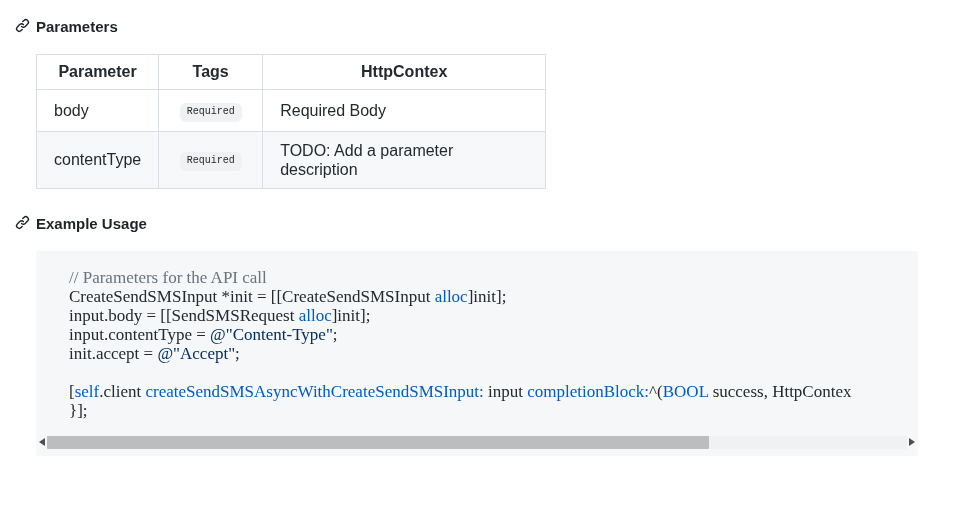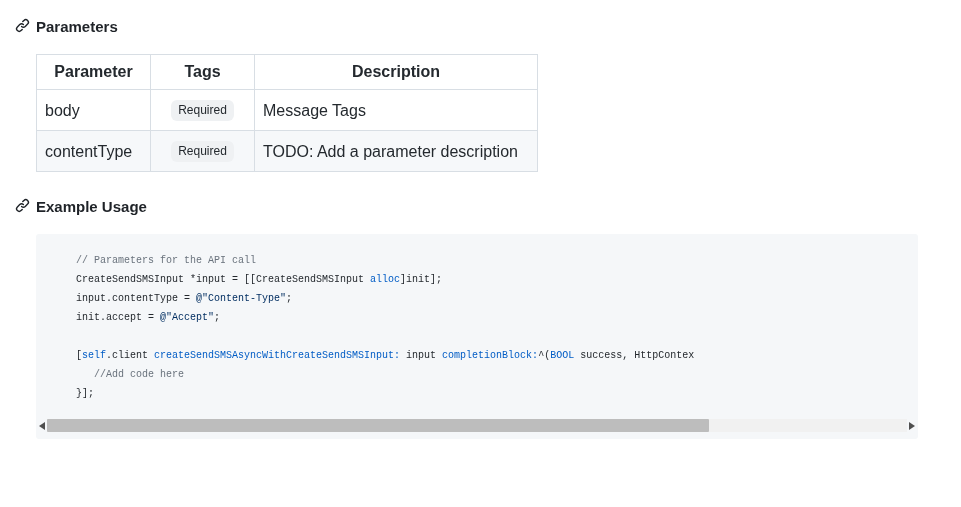--- a/index.html
+++ b/index.html
@@ -37,47 +37,47 @@
   }
   table.params th, table.params td{
     border:1px solid var(--border);
     font-size:16px;
   }
   table.params th{
     font-weight:700; text-align:center;
     padding:8px 13px; line-height:18px;
   }
   table.params td{
-    padding:9px 8px; line-height:19px;
+    padding:9px 17px; line-height:19px;
   }
   table.params tbody tr:nth-child(2){background:var(--alt-row-bg);border-radius:18px;}
   .col-param{width:114px;}
   .col-tags{width:104px;}
   .col-desc{width:283px;}
   td.cell-tags{text-align:center;}
   .badge{
     display:inline-block;
-    font-family:Liberation Sans, sans-serif;
-    font-size:12px; line-height:1.25;
+    font-family:Liberation Mono, monospace;
+    font-size:10px; line-height:1.25;
     background:var(--badge-bg);
     border-radius:6px;
     padding:3px 7px;
     color:var(--text);
   }
   
   .code-block{
     position:relative;
     background:var(--code-bg);
     border-radius:3px;
     padding:17px 16px 36px 16px;
     overflow:hidden;
   }
   .code-line{
-    font-family:Liberation Mono, monospace;
-    font-size:10px;
+    font-family:Liberation Serif, serif;
+    font-size:17px;
     height:19px; line-height:19px;
     white-space:pre;
   }
   .tok-plain{color:var(--text);}
   .tok-keyword{color:var(--syntax-blue);}
   .tok-method{color:var(--syntax-blue);}
   .tok-string{color:var(--syntax-string);}
   .tok-comment{color:var(--syntax-comment);}
   
   .h-scrollbar{
@@ -125,28 +125,28 @@
     <table class="params">
       <colgroup>
           <col class="col-param">
           <col class="col-tags">
           <col class="col-desc">
         </colgroup>
       <thead>
         <tr>
           <th>Parameter</th>
           <th>Tags</th>
-          <th>Description</th>
+          <th>HttpContex</th>
         </tr>
       </thead>
       <tbody>
         <tr>
           <td class="cell-param">body</td>
           <td class="cell-tags"><code class="badge">Required</code></td>
-          <td class="cell-desc">Message Tags</td>
+          <td class="cell-desc">Required Body</td>
         </tr>
         <tr>
           <td class="cell-param">contentType</td>
           <td class="cell-tags"><code class="badge">Required</code></td>
           <td class="cell-desc">TODO: Add a parameter description</td>
         </tr>
       </tbody>
     </table>
   </section>
 
@@ -156,26 +156,26 @@
         <span><svg viewBox="0 0 16 16" aria-hidden="true">
               <path d="m7.775 3.275 1.25-1.25a3.5 3.5 0 1 1 4.95 4.95l-2.5 2.5a3.5 3.5 0 0 1-4.95 0 .751.751 0 0 1 .018-1.042.751.751 0 0 1 1.042-.018 1.998 1.998 0 0 0 2.83 0l2.5-2.5a2.002 2.002 0 0 0-2.83-2.83l-1.25 1.25a.751.751 0 0 1-1.042-.018.751.751 0 0 1-.018-1.042Zm-4.69 9.64a1.998 1.998 0 0 0 2.83 0l1.25-1.25a.751.751 0 0 1 1.042.018.751.751 0 0 1 .018 1.042l-1.25 1.25a3.5 3.5 0 1 1-4.95-4.95l2.5-2.5a3.5 3.5 0 0 1 4.95 0 .751.751 0 0 1-.018 1.042.751.751 0 0 1-1.042.018 1.998 1.998 0 0 0-2.83 0l-2.5 2.5a1.998 1.998 0 0 0 0 2.83Z"></path>
             </svg></span>
       </a>
       <span>Example Usage</span>
     </h3>
 
     <div class="code-block">
       <div class="code-content">
           <div class="code-line"><span class="tok-comment">    // Parameters for the API call</span></div>
-          <div class="code-line"><span class="tok-plain">    CreateSendSMSInput *input = [[CreateSendSMSInput </span><span class="tok-keyword">alloc</span><span class="tok-plain">]init];</span></div>
+          <div class="code-line"><span class="tok-plain">    CreateSendSMSInput *init = [[CreateSendSMSInput </span><span class="tok-keyword">alloc</span><span class="tok-plain">]init];</span></div>
+          <div class="code-line"><span class="tok-plain">    input.body = [[SendSMSRequest </span><span class="tok-keyword">alloc</span><span class="tok-plain">]init];</span></div>
           <div class="code-line"><span class="tok-plain">    input.contentType = </span><span class="tok-string">@"Content-Type"</span><span class="tok-plain">;</span></div>
           <div class="code-line"><span class="tok-plain">    init.accept = </span><span class="tok-string">@"Accept"</span><span class="tok-plain">;</span></div>
           <div class="code-line"></div>
           <div class="code-line"><span class="tok-plain">    [</span><span class="tok-keyword">self</span><span class="tok-plain">.client </span><span class="tok-method">createSendSMSAsyncWithCreateSendSMSInput:</span><span class="tok-plain"> input </span><span class="tok-method">completionBlock:</span><span class="tok-plain">^(</span><span class="tok-keyword">BOOL</span><span class="tok-plain"> success, HttpContex</span></div>
-          <div class="code-line"><span class="tok-comment">       //Add code here</span></div>
           <div class="code-line"><span class="tok-plain">    }];</span></div>
         </div>
       <div class="h-scrollbar">
         <div class="sb-arrow-left"></div>
         <div class="sb-track">
           <div class="sb-thumb" style="left: 0%; width: 77%;"></div>
         </div>
         <div class="sb-arrow-right"></div>
       </div>
     </div>

